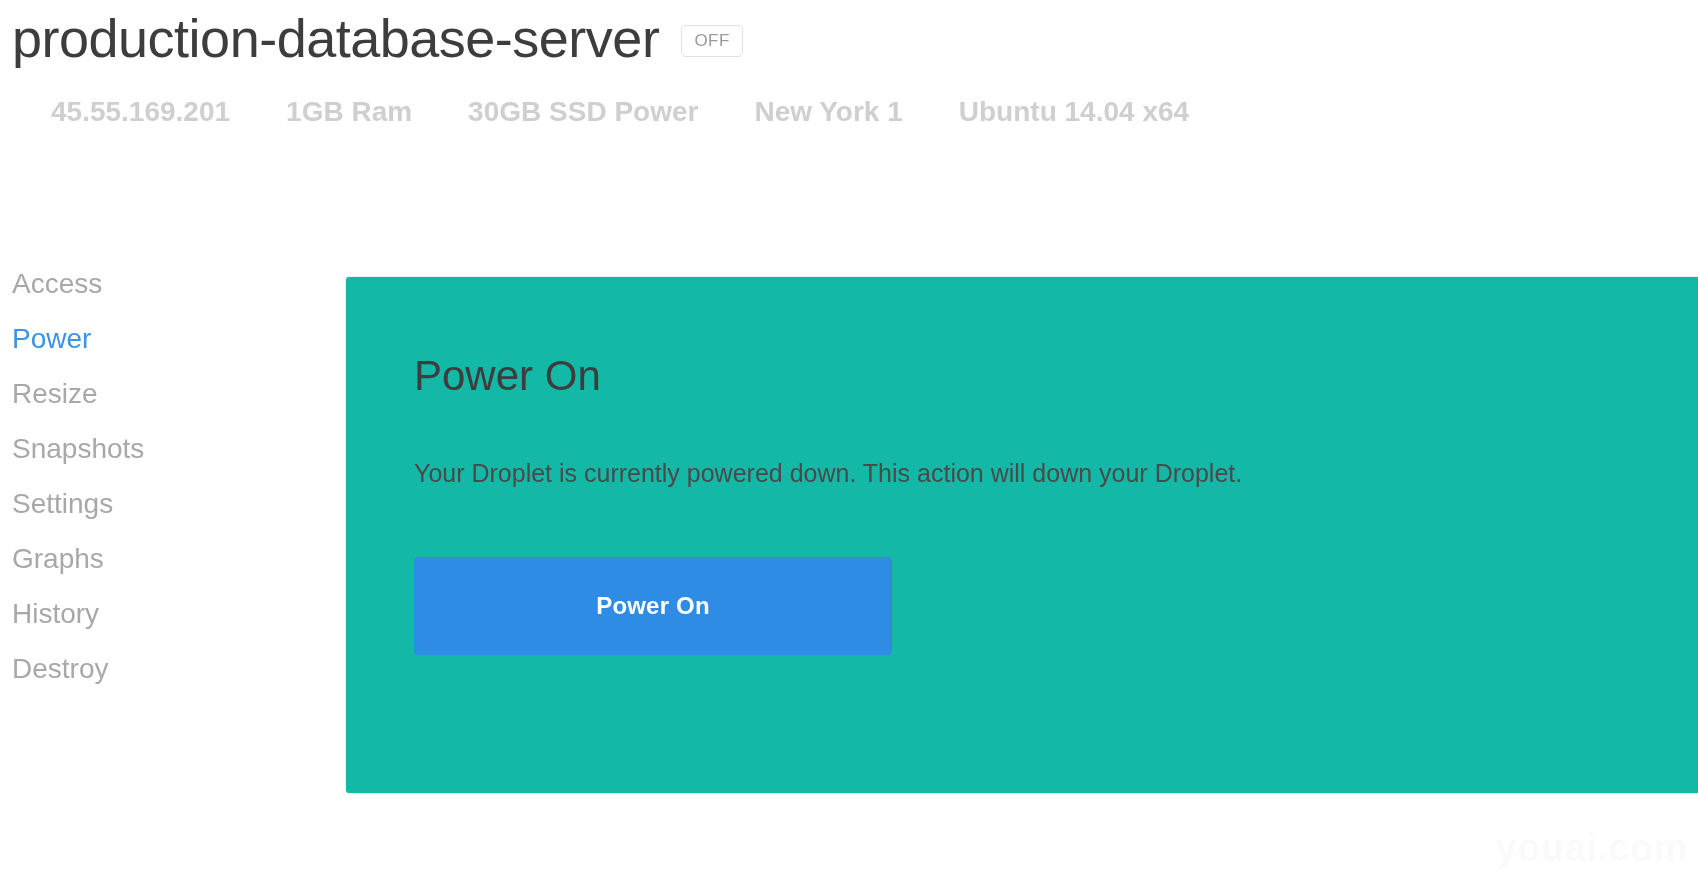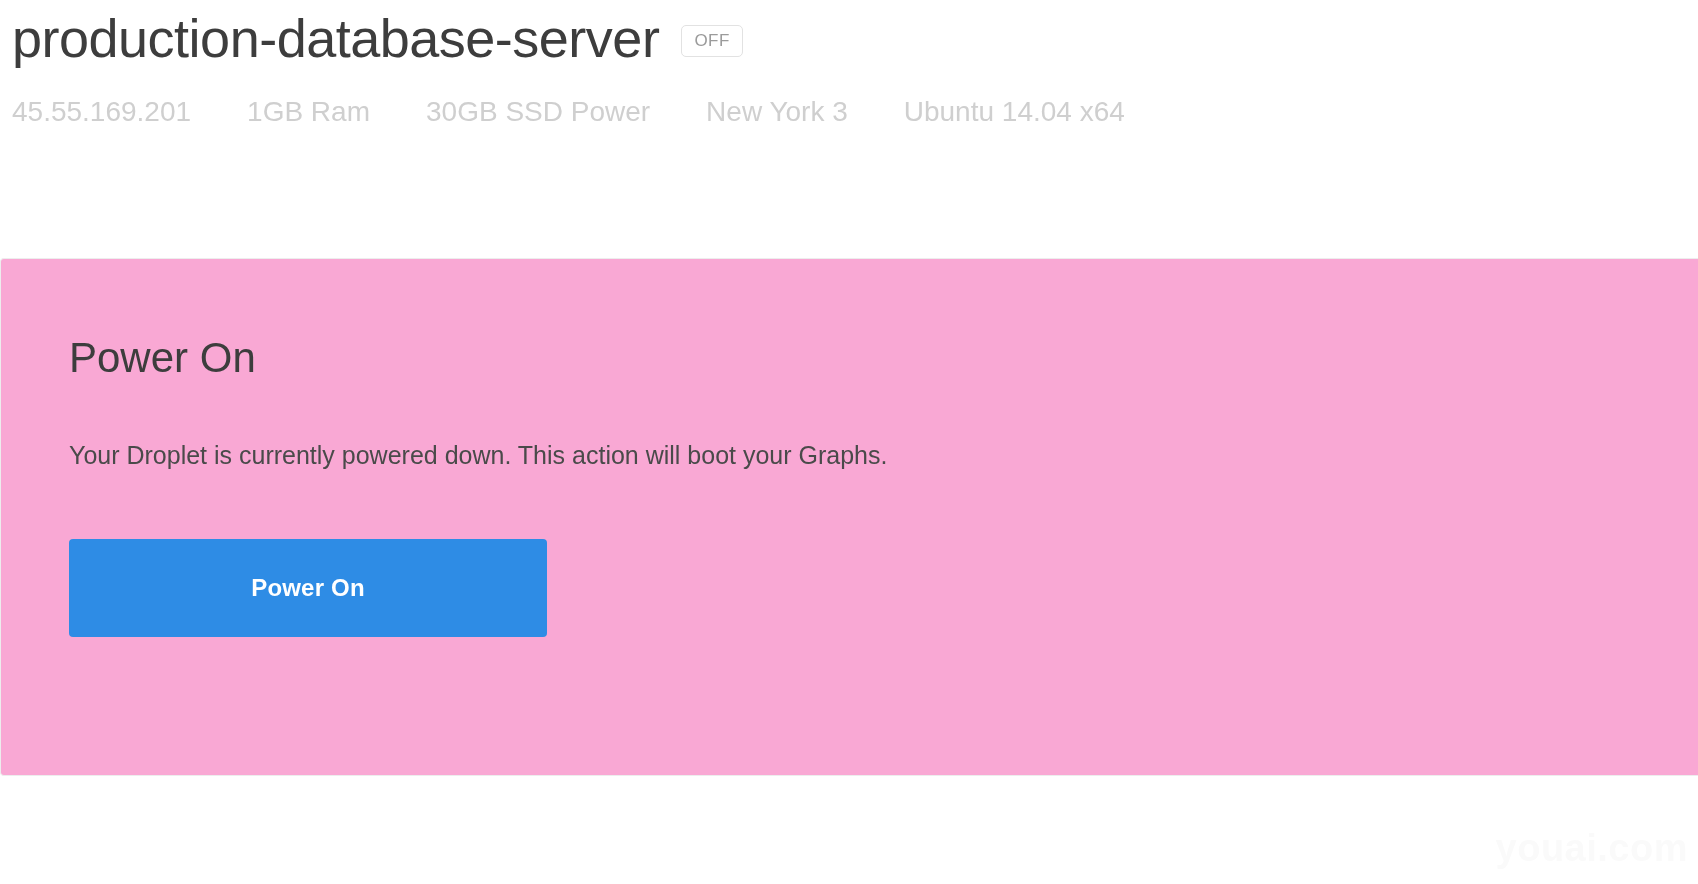--- a/index.html
+++ b/index.html
@@ -53,22 +53,23 @@
     display: inline-block;
   }
 
   .meta-row {
     display: flex;
     align-items: baseline;
     padding-left: 12px;
     margin-top: 22px;
     color: #cfcfcf;
     font-size: 28px;
-    font-weight: 400;
+    font-weight: 700;
     white-space: nowrap;
+    margin-left: 39px;
   }
   .meta-item { margin-right: 56px; }
   .meta-item:last-child { margin-right: 0; }
 
   
   .content {
     position: absolute;
     left: 0;
     top: 258px;
     width: 1698px;
@@ -92,24 +93,25 @@
     width: max-content;
   }
   .nav-item.active { color: #3b93e8; }
 
   
   .card {
     flex: 1 1 auto;
     border: 1px solid #ededed;
     border-right: none;
     border-radius: 4px 0 0 4px;
-    background: #f9a8d4;
+    background: #14b8a6;
     box-sizing: border-box;
     min-height: 518px;
     padding: 78px 0 6px 68px;
+    margin-top: 18px;
   }
   .card-title {
     font-size: 42px;
     font-weight: 300;
     color: #3d3d3d;
     line-height: 1;
     margin: 0 0 64px 0;
   }
   .card-text {
     font-size: 25px;
@@ -154,32 +156,42 @@
 <div class="header">
   <div class="title-row">
     <div class="droplet-name">production-database-server</div>
     <div class="status-badge">OFF</div>
   </div>
 
   <div class="meta-row">
     <div class="meta-item">45.55.169.201</div>
     <div class="meta-item">1GB Ram</div>
     <div class="meta-item">30GB SSD Power</div>
-    <div class="meta-item">New York 3</div>
+    <div class="meta-item">New York 1</div>
     <div class="meta-item">Ubuntu 14.04 x64</div>
   </div>
 </div>
 
 <div class="content">
 
+  <nav class="sidebar">
+    <div class="nav-item">Access</div>
+    <div class="nav-item active">Power</div>
+    <div class="nav-item">Resize</div>
+    <div class="nav-item">Snapshots</div>
+    <div class="nav-item">Settings</div>
+    <div class="nav-item">Graphs</div>
+    <div class="nav-item">History</div>
+    <div class="nav-item">Destroy</div>
+  </nav>
 
   <section class="card">
     <h1 class="card-title">Power On</h1>
 
-    <p class="card-text">Your Droplet is currently powered down. This action will boot your Graphs.</p>
+    <p class="card-text">Your Droplet is currently powered down. This action will down your Droplet.</p>
 
 
     <button class="power-button">Power On</button>
   </section>
 
 </div>
 
 <div class="watermark">youai.com</div>
 
 </body></html>

